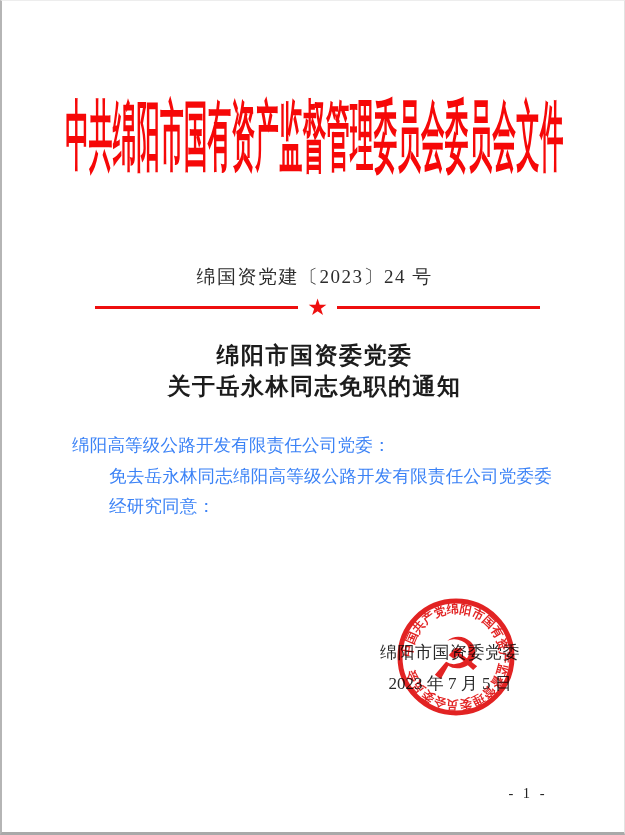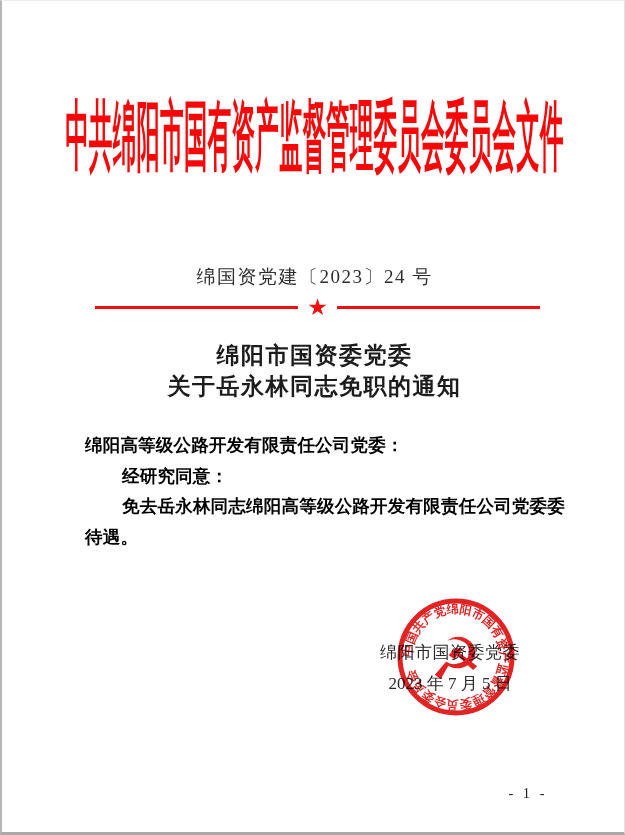--- a/index.html
+++ b/index.html
@@ -81,26 +81,25 @@
     font-weight: bold;
     font-size: 23px;
     line-height: 31px;
     letter-spacing: 1.5px;
     color: #1c1c1c;
   }
 
   
   .body-text {
     position: absolute;
-    top: 429px; left: 83px;
+    top: 429px; left: 70px;
     width: 480px;
     font-size: 17.5px;
     letter-spacing: 0.2px;
-    color: #000000;
-    font-weight: bold;
+    color: #3b82f6;
   }
   .body-text .line {
     height: 30.5px;
     line-height: 30.5px;
     white-space: nowrap;
   }
   .body-text .indent { text-indent: 37px; }
   .body-text .stretch {
     white-space: normal;
     text-align: justify;
@@ -157,23 +156,22 @@
     <div class="rule"></div>
   </div>
 
   <div class="doc-title">
     <div>绵阳市国资委党委</div>
     <div>关于岳永林同志免职的通知</div>
   </div>
 
   <div class="body-text">
     <div class="line">绵阳高等级公路开发有限责任公司党委：</div>
+    <div class="line indent stretch">免去岳永林同志绵阳高等级公路开发有限责任公司党委委</div>
     <div class="line indent">经研究同意：</div>
-    <div class="line indent stretch">免去岳永林同志绵阳高等级公路开发有限责任公司党委委</div>
-    <div class="line">待遇。</div>
   </div>
 
   <div class="signature">
     <div class="org">绵阳市国资委党委</div>
     <div class="date">2023 年 7 月 5 日</div>
   </div>
 
   <svg class="seal" viewBox="0 0 124 124">
     <circle cx="62" cy="62" r="56" fill="none" stroke="#e01212" stroke-width="5"></circle>
     <defs>

